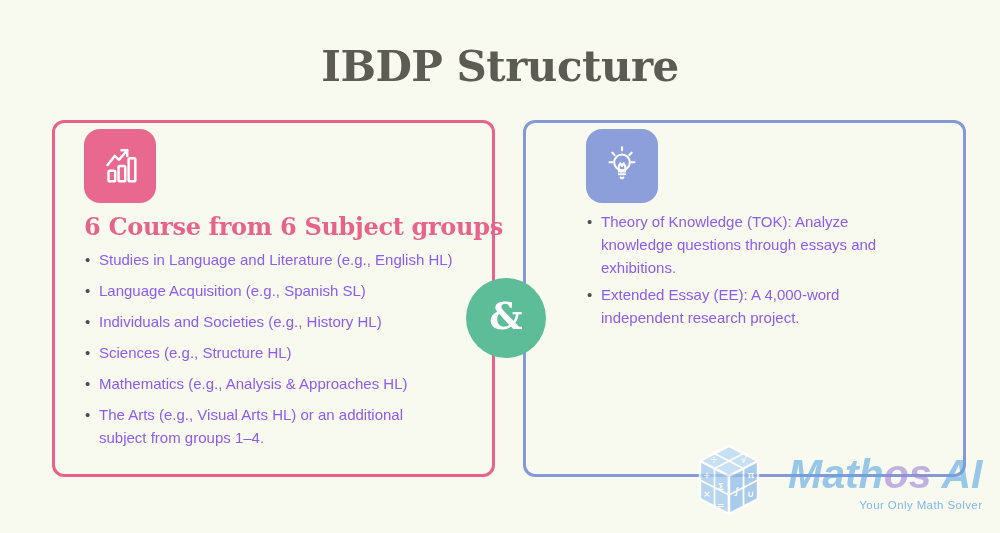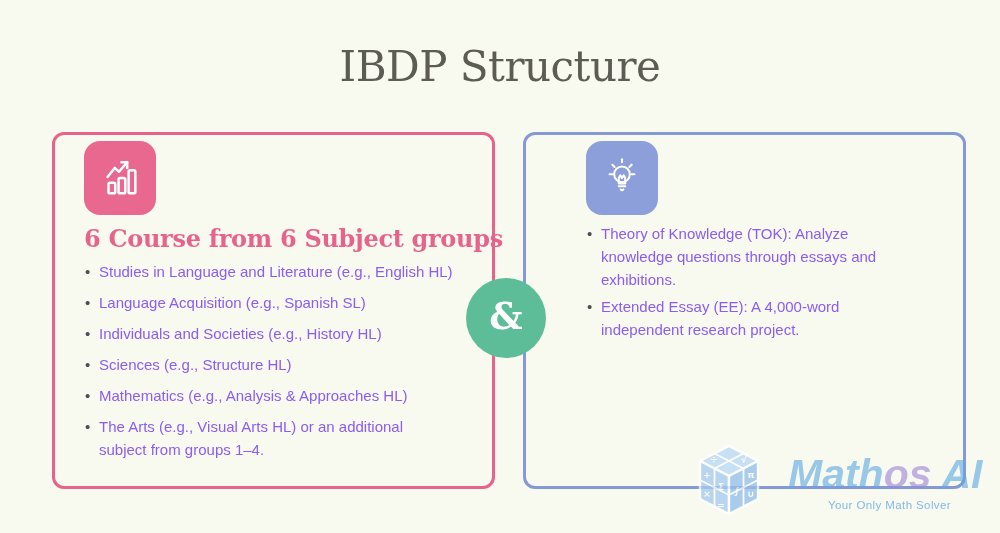--- a/index.html
+++ b/index.html
@@ -7,27 +7,27 @@
     position:relative;
     width:1000px;height:533px;
     background:#F9FAEF;
     overflow:hidden;
     font-family:"Liberation Sans",sans-serif;
   }
   .main-title{
     position:absolute;top:42px;left:0;width:100%;
     text-align:center;
     font-family:"DejaVu Serif",serif;
-    font-weight:normal;
+    font-weight:bold;
     font-size:42px;
     letter-spacing:-0.5px;
     color:#5C5C54;
   }
   .card{
-    position:absolute;top:132px;
+    position:absolute;top:120px;
     width:437px;height:351px;
     border-radius:12px;
     background:transparent;
     box-sizing:content-box;
   }
   .card-left{left:52px;border:3px solid #E8638C;padding:0;}
   .card-right{left:523px;border:3px solid #8499D6;}
   .card-inner-left{padding:6px 20px 0 29px;}
   .card-inner-right{padding:6px 18px 0 60px;}
   .icon-tile{
@@ -93,21 +93,21 @@
     line-height:1;
     letter-spacing:0px;
     margin-top:12px;
     opacity:0.62;
     white-space:nowrap;
   }
   .wm-blue{color:#5FA8E3;}
   .wm-purple{color:#9F86D8;}
   .wm-tagline{
     margin-top:4px;
-    text-align:left;
+    text-align:right;
     font-size:11.5px;
     letter-spacing:0.4px;
     color:#74B2E7;
     opacity:0.9;
     padding-left:40px;
   }
 </style>
 </head>
 <body>
 

